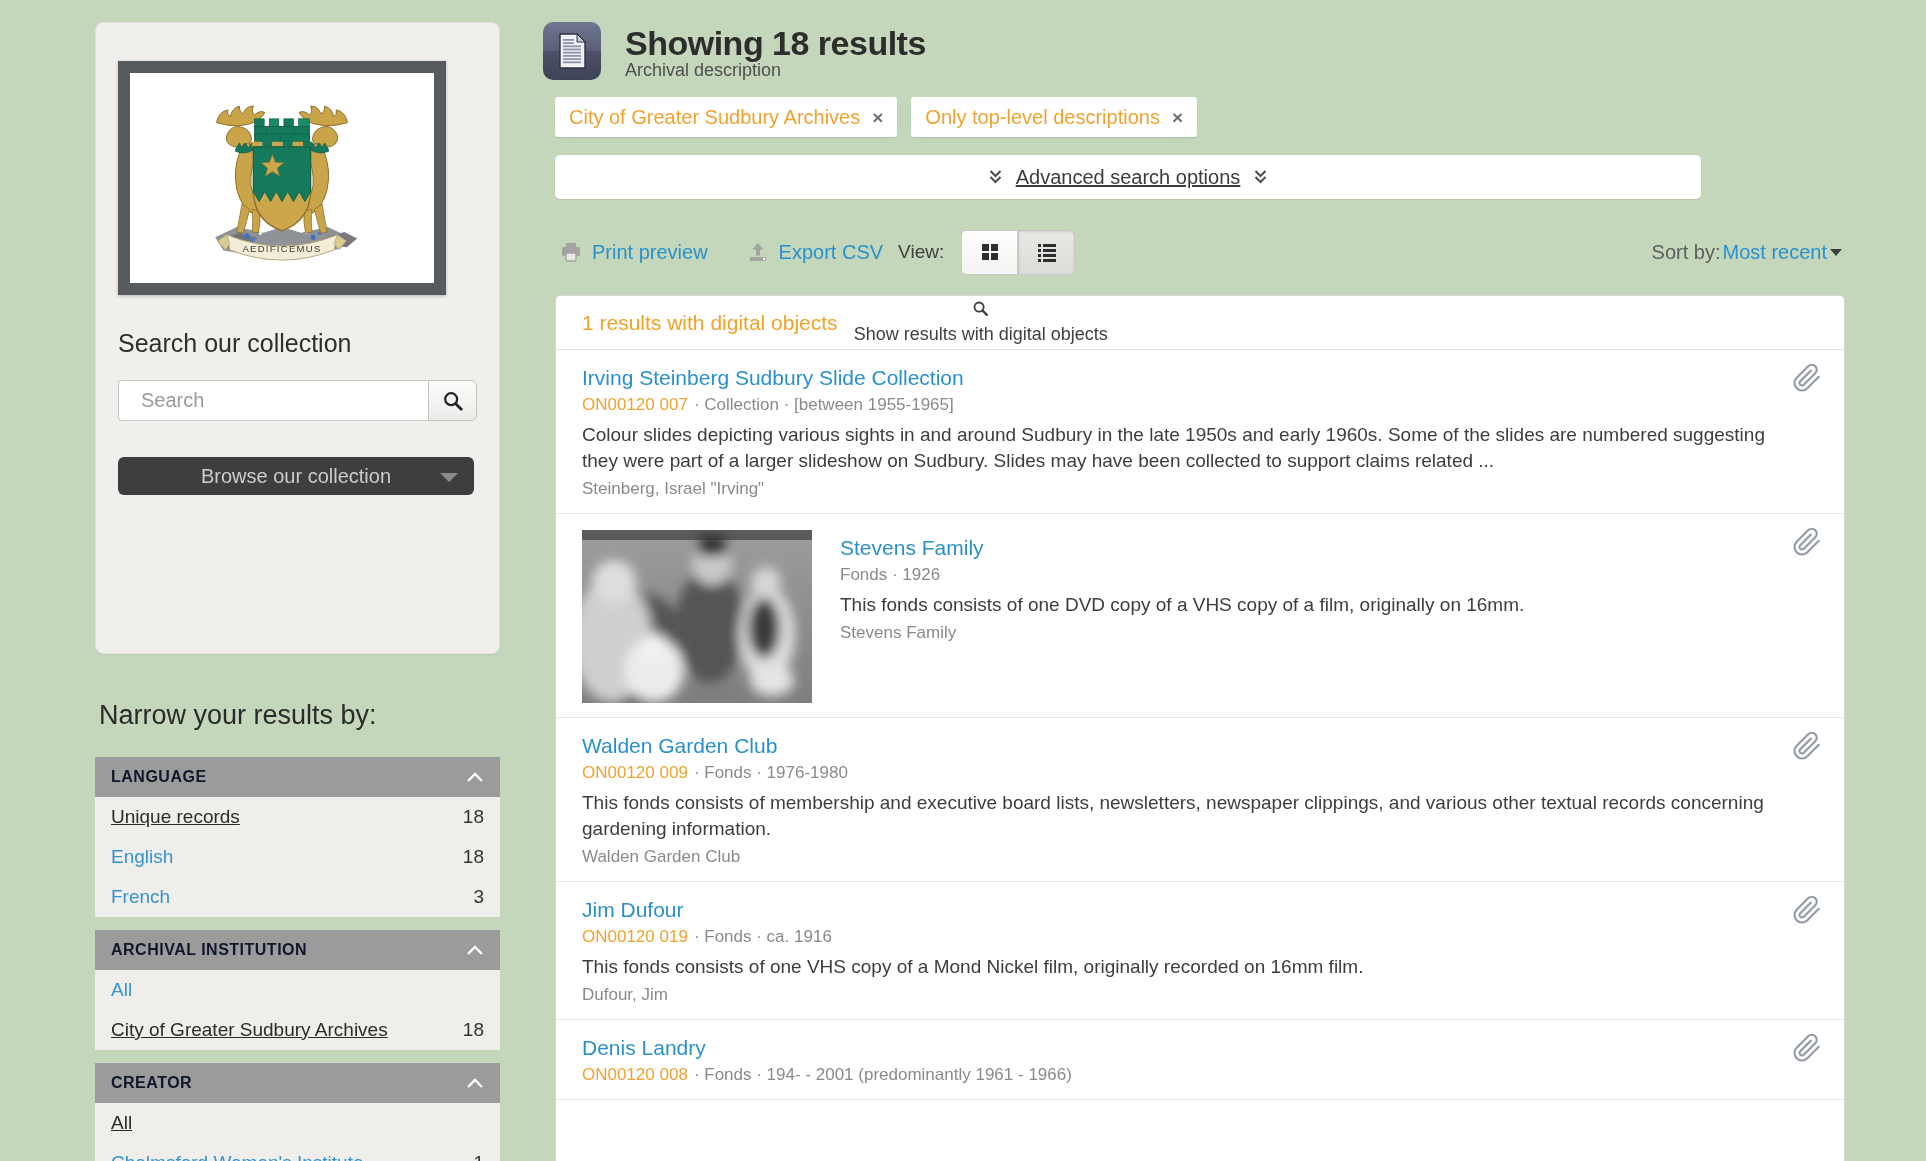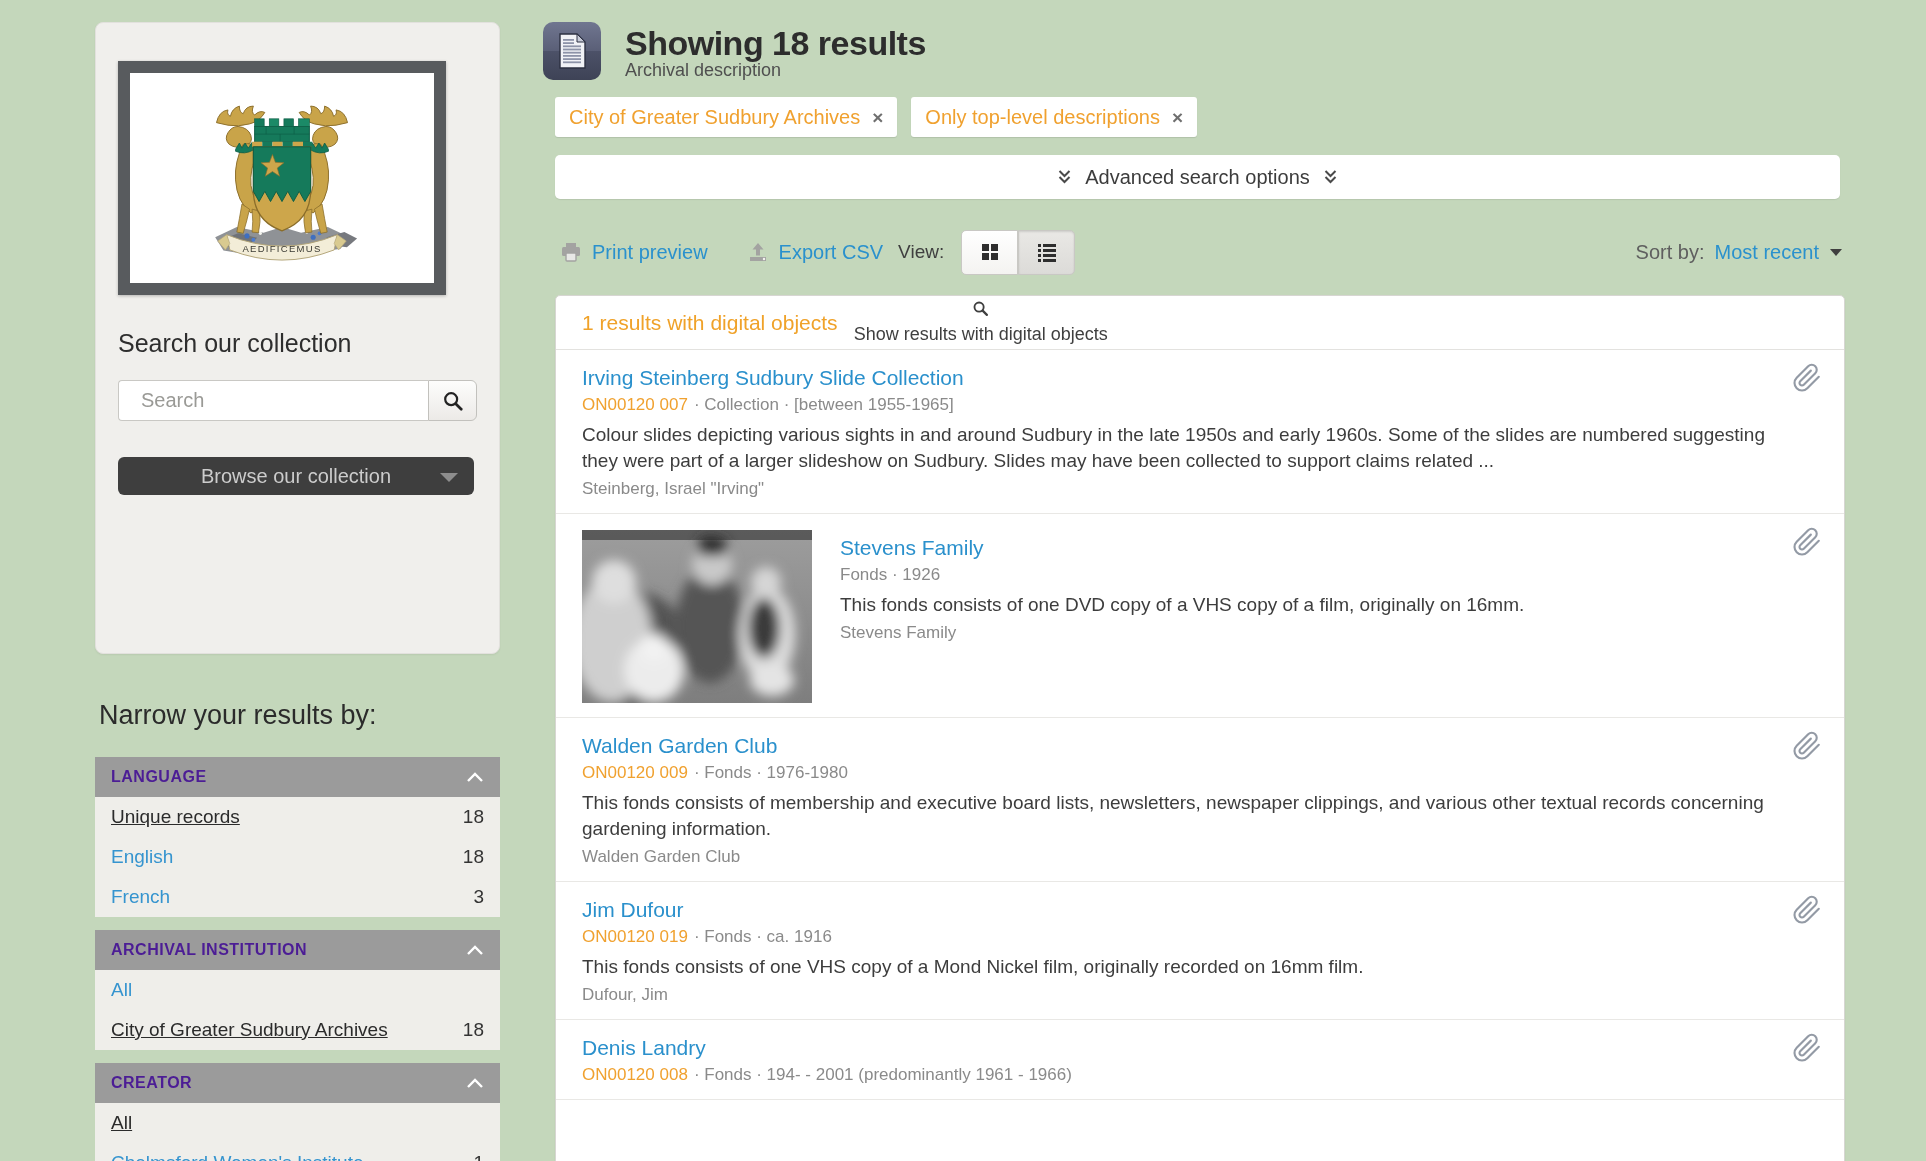--- a/index.html
+++ b/index.html
@@ -45,21 +45,21 @@
   }
   .browse-caret {
     position:absolute; right:16px; top:16px;
     width:0; height:0; border-left:9px solid transparent;
     border-right:9px solid transparent; border-top:9px solid #8d8d8d;
   }
   .narrow-heading { margin:46px 0 0 4px; font-size:27px; color:#2b2b2b; }
   .facet { margin-top:26px; }
   .facet + .facet { margin-top:13px; }
   .facet-header {
-    background:#9b9b9b; color:#4c1d95; height:40px;
+    background:#9b9b9b; color:#0f172a; height:40px;
     display:flex; align-items:center; justify-content:space-between;
     padding:0 16px; font-size:16px; font-weight:bold; letter-spacing:0.5px;
   }
   .facet-body { background:#efeeea; }
   .facet-row {
     display:flex; justify-content:space-between; align-items:center;
     padding:8px 16px; font-size:19px; line-height:24px; cursor:pointer;
   }
   .facet-row .count { color:#333; }
   .f-active { color:#2b2b2b; text-decoration:underline; }
@@ -75,39 +75,39 @@
   .tags { position:absolute; left:0; top:97px; display:flex; gap:14px; }
   .tag {
     background:#ffffff; border-radius:3px; height:40px;
     display:flex; align-items:center; padding:0 14px; gap:12px;
     box-shadow:0 1px 1px rgba(0,0,0,0.10); cursor:default;
   }
   .tag .t-label { color:#f0a12f; font-size:20px; }
   .tag .t-close { color:#6f6f6f; font-weight:bold; font-size:19px; cursor:pointer; line-height:1; }
 
   .adv-bar {
-    position:absolute; left:0; top:155px; width:1285px; height:44px;
+    position:absolute; left:0; top:155px; width:1146px; height:44px;
     background:#ffffff; border-radius:5px; box-shadow:0 1px 1px rgba(0,0,0,0.08);
     display:flex; align-items:center; justify-content:center; gap:12px;
-    font-size:20px; color:#3c3c3c; cursor:pointer;
+    font-size:20px; color:#3c3c3c; cursor:pointer;text-decoration:underline;
   }
 
   .toolbar { position:absolute; left:0; top:228px; width:1290px; height:48px; }
   .tb-left { position:absolute; left:4px; top:0; display:flex; align-items:center; height:48px; gap:9px; }
   .tb-link { color:#2a91cd; font-size:20px; cursor:pointer; }
   .tb-gap { width:20px; }
   .view-label { color:#3f3f3f; font-size:19px; margin-left:6px; }
   .view-btns { display:flex; margin-left:8px; }
   .view-btn {
     width:57px; height:45px; border:1px solid #c9c8c4;
     display:flex; align-items:center; justify-content:center; cursor:pointer;
   }
   .view-btn.grid { border-radius:5px 0 0 5px; background:linear-gradient(#ffffff,#f4f3f1); }
   .view-btn.list { border-radius:0 5px 5px 0; background:linear-gradient(#e9e8e5,#dcdbd8); box-shadow:inset 0 1px 2px rgba(0,0,0,0.12); }
-  .tb-right { position:absolute; right:2px; top:0; display:flex; align-items:center; height:48px; gap:10px; }
+  .tb-right { position:absolute; right:2px; top:0; display:flex; align-items:center; height:48px; gap:2px; }
   .sort-label { color:#5f5f5f; font-size:20px; }
   .sort-value { color:#2a91cd; font-size:20px; cursor:pointer; }
 
   
   .panel {
     position:absolute; left:0; top:295px; width:1290px; height:880px;
     background:#ffffff; border:1px solid #d7d6d2; border-radius:5px;
     box-shadow:0 1px 2px rgba(0,0,0,0.06);
   }
   .panel-header {

